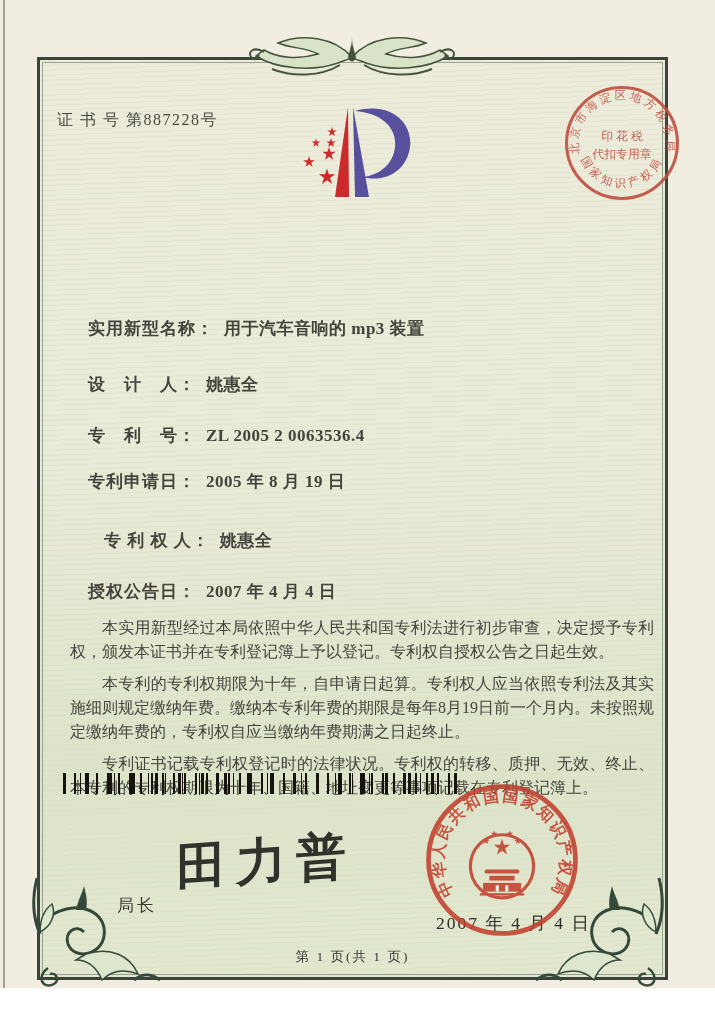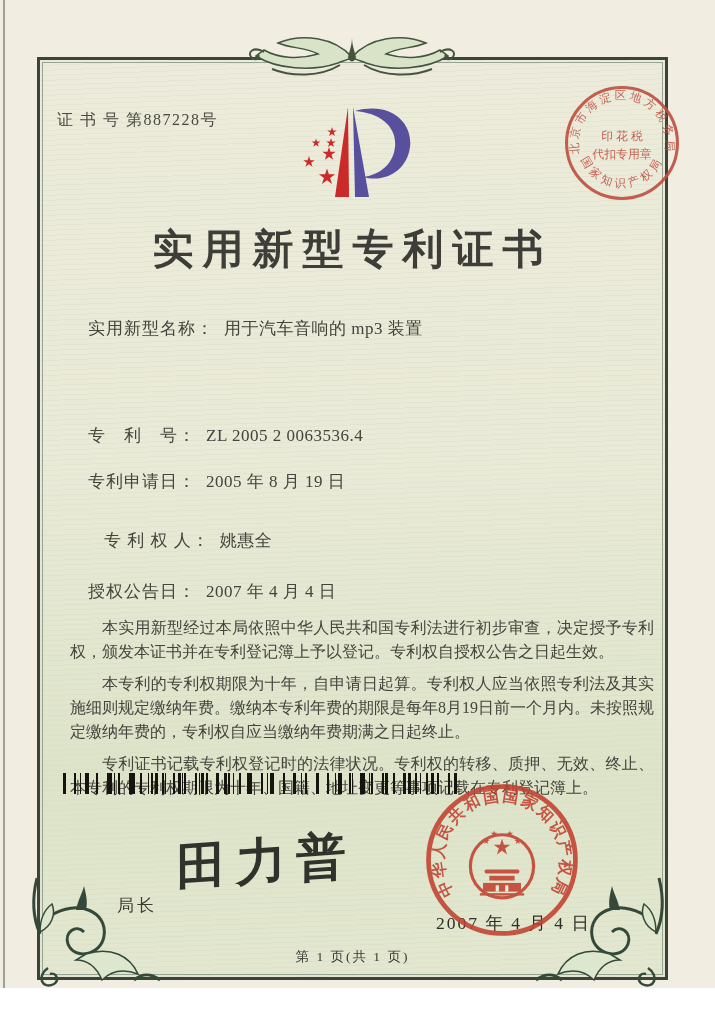--- a/index.html
+++ b/index.html
@@ -18,21 +18,21 @@
       repeating-linear-gradient(178deg, rgba(120,150,110,.09) 0 1px, rgba(0,0,0,0) 1px 5px),
       #efecdd;
   }
   .frame::before{content:"";position:absolute;inset:2px;border:1px solid #97a391;pointer-events:none;}
   .abs{position:absolute;}
   .cert-no{left:57px;top:110px;font-size:16px;letter-spacing:1.5px;color:#4a4a42;}
   .title{
     left:37px;top:222px;width:631px;text-align:center;
     font-size:41px;font-weight:700;letter-spacing:9px;color:#3e3d38;
   }
-  .field-row{left:88px;font-size:17px;color:#44433c;white-space:nowrap;}
+  .field-row{left:88px;font-size:17px;color:#44433c;white-space:nowrap;font-weight:bold;}
   .field-row .lab{letter-spacing:1px;}
   .field-row .val{margin-left:10px;letter-spacing:.5px;}
   .body-text{
     left:62px;top:608px;width:600px;font-size:16px;line-height:24px;
     text-align:justify;color:#45443d;
   }
   .body-text p{margin:8px;text-indent:2em;}
   .barcode{
     left:63px;top:773px;width:394px;height:21px;
     background-image:
@@ -123,24 +123,26 @@
     <g fill="#cb2a2a">
       <use href="#star" transform="translate(39,29) scale(5)"></use>
       <use href="#star" transform="translate(23,40) scale(4.5)"></use>
       <use href="#star" transform="translate(38,40) scale(5)"></use>
       <use href="#star" transform="translate(36,51) scale(7)"></use>
       <use href="#star" transform="translate(16,59) scale(6)"></use>
       <use href="#star" transform="translate(34,74) scale(8.5)"></use>
     </g>
   </svg>
 
-  <div class="abs title">实用新型专利证书</div>
 
   <div class="abs field-row" style="top:317px;">
     <span class="lab">实用新型名称：</span><span class="val">用于汽车音响的 mp3 装置</span>
+  </div>
+  <div class="abs field-row" style="top:373px;">
+    <span class="lab">设　计　人：</span><span class="val">姚惠全</span>
   </div>
   <div class="abs field-row" style="top:424px;">
     <span class="lab">专　利　号：</span><span class="val">ZL 2005 2 0063536.4</span>
   </div>
   <div class="abs field-row" style="top:470px;text-align:center;">
     <span class="lab">专利申请日：</span><span class="val">2005 年 8 月 19 日</span>
   </div>
   <div class="abs field-row" style="top:529px;margin-left:16px;">
     <span class="lab">专 利 权 人：</span><span class="val">姚惠全</span>
   </div>

